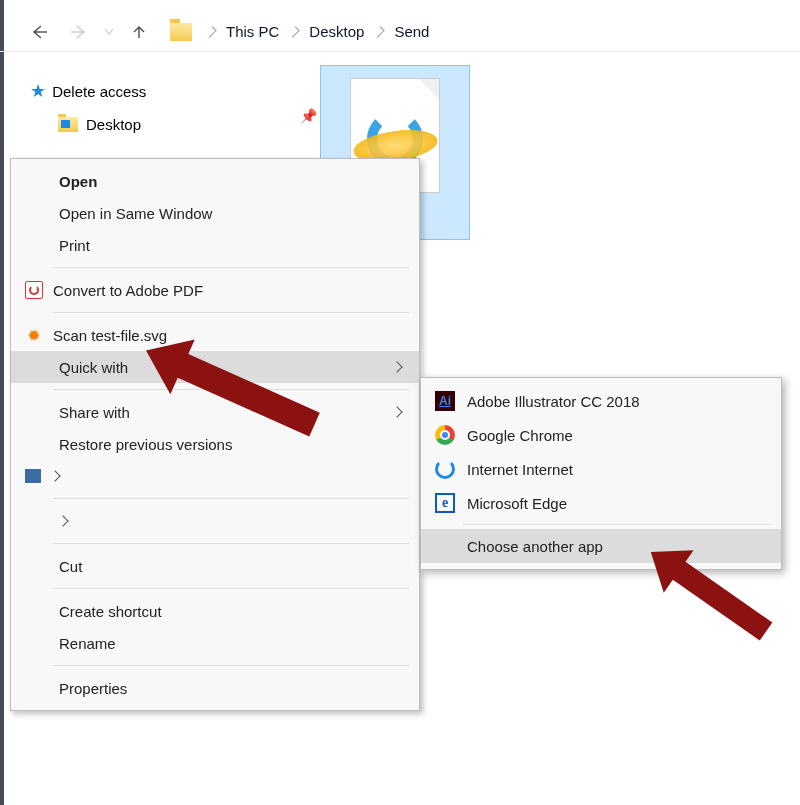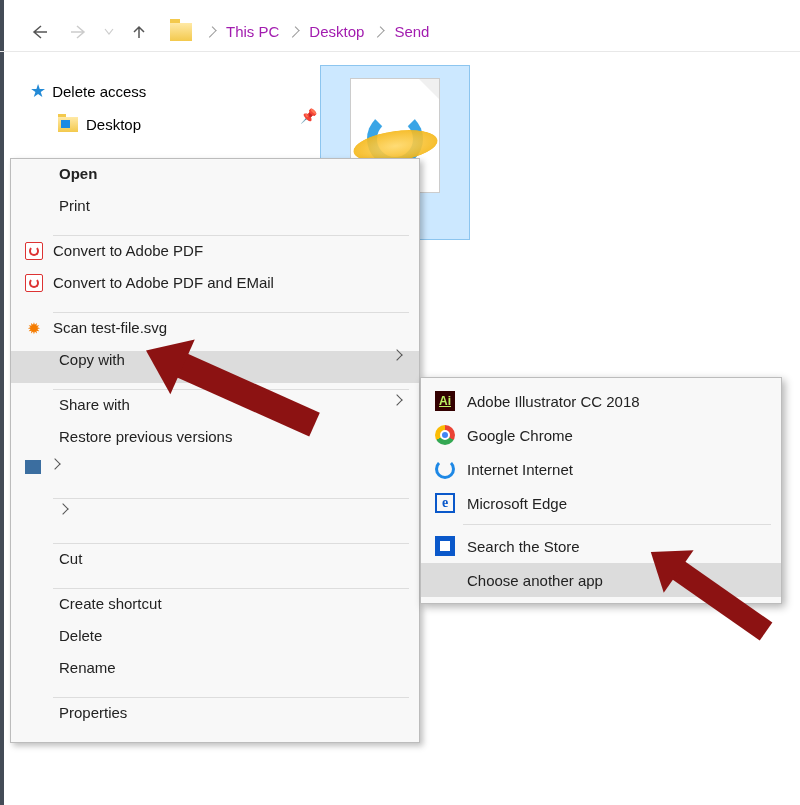--- a/index.html
+++ b/index.html
@@ -12,21 +12,21 @@
       border-bottom: 1px solid #e8e8e8;
     }
     .nav-btn { width: 38px; height: 32px; display: flex; align-items: center; justify-content: center; color: #555; }
     .nav-btn.disabled { color: #bbb; }
     .addr-folder {
       width: 22px; height: 18px; background: linear-gradient(#ffe9a6,#f3c94d);
       margin: 0 6px 0 10px; position: relative;
     }
     .addr-folder::before { content:""; position:absolute; top:-4px; left:0; width:10px; height:4px; background:#f3c94d; }
     .sep { width:6px; height:10px; border-right:1px solid #999; border-top:1px solid #999; transform: rotate(45deg); margin: 0 8px; }
-    .crumb { color:#a21caf; padding:0 2px;text-align:right; }
+    .crumb { color:#0f172a; padding:0 2px;text-align:right; }
 
     
     .sidebar { position:absolute; top:80px; left:30px; }
     .qa-line { display:flex; align-items:center; gap:6px; margin-bottom:14px; }
     .qa-star { color:#238ad6; font-size:18px; }
     .desk-line { display:flex; align-items:center; gap:8px; margin-left:28px; }
     .folder-icon {
       width:20px; height:15px; background: linear-gradient(#ffe9a6,#f3c94d); position:relative;
     }
     .folder-icon::before{content:"";position:absolute;top:-3px;left:0;width:8px;height:3px;background:#f3c94d;}
@@ -56,21 +56,21 @@
     }
     .thumb .label { margin-top:auto; margin-bottom:6px; font-size:14px; color:#222; }
 
     
     .ctx {
       position:absolute; left:10px; top:158px; width:410px;
       background:#f8f8f8; border:1px solid #bcbcbc; box-shadow:3px 3px 6px rgba(0,0,0,.25);
       padding:6px 0;
     }
     .ctx-item {
-      display:flex; align-items:flex-start; height:32px; padding:0 14px; gap:10px; color:#222; position:relative;
+      display:flex; align-items:center; height:32px; padding:0 14px; gap:10px; color:#222; position:relative;
     }
     .ctx-item.nolabel { padding-left:48px; }
     .ctx-item.bold { font-weight:700; }
     .ctx-item.hover { background:#dcdcdc; }
     .ctx-item .lab { flex:1; }
     .ctx-item .chev { width:8px; height:8px; border-right:1px solid #555; border-top:1px solid #555; transform:rotate(45deg); margin-right:4px; }
     .ctx-sep { height:1px; background:#ddd; margin:6px 10px 6px 42px; }
     .ic { width:18px; height:18px; display:inline-flex; align-items:center; justify-content:center; font-size:13px; }
     .ic.pdf { background:#fff; border:1px solid #d33; border-radius:2px; }
     .ic.pdf::after{content:"";width:6px;height:6px;border:2px solid #d33;border-radius:50%;border-top-color:transparent;}
@@ -80,21 +80,21 @@
     
     .sub {
       position:absolute; left:420px; top:377px; width:362px;
       background:#f8f8f8; border:1px solid #bcbcbc; box-shadow:3px 3px 8px rgba(0,0,0,.3);
       padding:6px 0;
     }
     .sub-item { display:flex; align-items:center; height:34px; padding:0 14px; gap:12px; color:#222; }
     .sub-item.hover { background:#dcdcdc; }
     .sub-sep { height:1px; background:#ddd; margin:4px 10px 4px 42px; }
     .app-ic { width:20px; height:20px; display:flex; align-items:center; justify-content:center; font-size:12px; font-weight:700; color:#fff; }
-    .ai { background:#330000; color:#bef264;text-decoration:underline; }
+    .ai { background:#330000; color:#3b82f6;text-decoration:underline; }
     .chrome { border-radius:50%; background:conic-gradient(#ea4335 0 120deg,#34a853 120deg 240deg,#fbbc05 240deg 360deg); position:relative; }
     .chrome::after{content:"";position:absolute;inset:5px;background:#4285f4;border-radius:50%;border:2px solid #fff;}
     .ie { border-radius:50%; border:3px solid #1e88e5; border-top-color:transparent; }
     .edge { border:2px solid #0a58ca; font-family:serif; color:#0a58ca; font-size:14px;}
     .store { background:#0a58ca; }
     .store::after{content:"";width:10px;height:10px;background:#fff;display:block;margin:5px;}
 
     
     .arrow { position:absolute; background:#8c1212; }
     .arrow.a1 { left:171px; top:381px; width:150px; height:26px; transform:rotate(24deg); }
@@ -163,38 +163,37 @@
     <div class="swoosh"></div>
   </div>
   <span class="label">vg</span>
 </div>
 
 <div class="ctx">
   <div class="ctx-item nolabel bold">
       <span class="lab">Open</span>
     </div>
   <div class="ctx-item nolabel">
+      <span class="lab">Open in Same Window</span>
+    </div>
+  <div class="ctx-item nolabel">
       <span class="lab">Print</span>
     </div>
   <div class="ctx-sep"></div>
   <div class="ctx-item">
       <span class="ic pdf"></span>
       <span class="lab">Convert to Adobe PDF</span>
     </div>
-  <div class="ctx-item">
-      <span class="ic pdf"></span>
-      <span class="lab">Convert to Adobe PDF and EMail</span>
-    </div>
   <div class="ctx-sep"></div>
   <div class="ctx-item">
       <span class="ic avast">✹</span>
       <span class="lab">Scan test-file.svg</span>
     </div>
   <div class="ctx-item nolabel hover">
-      <span class="lab">Copy with</span>
+      <span class="lab">Quick with</span>
       <span class="chev"></span>
     </div>
   <div class="ctx-sep"></div>
   <div class="ctx-item nolabel">
       <span class="lab">Share with</span>
       <span class="chev"></span>
     </div>
   <div class="ctx-item nolabel">
       <span class="lab">Restore previous versions</span>
     </div>
@@ -208,23 +207,20 @@
     </div>
   <div class="ctx-sep"></div>
   <div class="ctx-item nolabel">
       <span class="lab">Cut</span>
     </div>
   <div class="ctx-sep"></div>
   <div class="ctx-item nolabel">
       <span class="lab">Create shortcut</span>
     </div>
   <div class="ctx-item nolabel">
-      <span class="lab">Delete</span>
-    </div>
-  <div class="ctx-item nolabel">
       <span class="lab">Rename</span>
     </div>
   <div class="ctx-sep"></div>
   <div class="ctx-item nolabel">
       <span class="lab">Properties</span>
     </div>
 </div>
 
 <div class="sub">
   <div class="sub-item">
@@ -237,24 +233,20 @@
     </div>
   <div class="sub-item">
       <span class="app-ic ie"></span>
       <span>Internet Internet</span>
     </div>
   <div class="sub-item">
       <span class="app-ic edge">e</span>
       <span>Microsoft Edge</span>
     </div>
   <div class="sub-sep"></div>
-  <div class="sub-item">
-      <span class="app-ic store"></span>
-      <span>Search the Store</span>
-    </div>
   <div class="sub-item hover">
       <span class="app-ic"></span>
       <span>Choose another app</span>
     </div>
 </div>
 
 <div class="arrow a1"></div>
 <div class="arrow a2"></div>
 
 </body></html>

